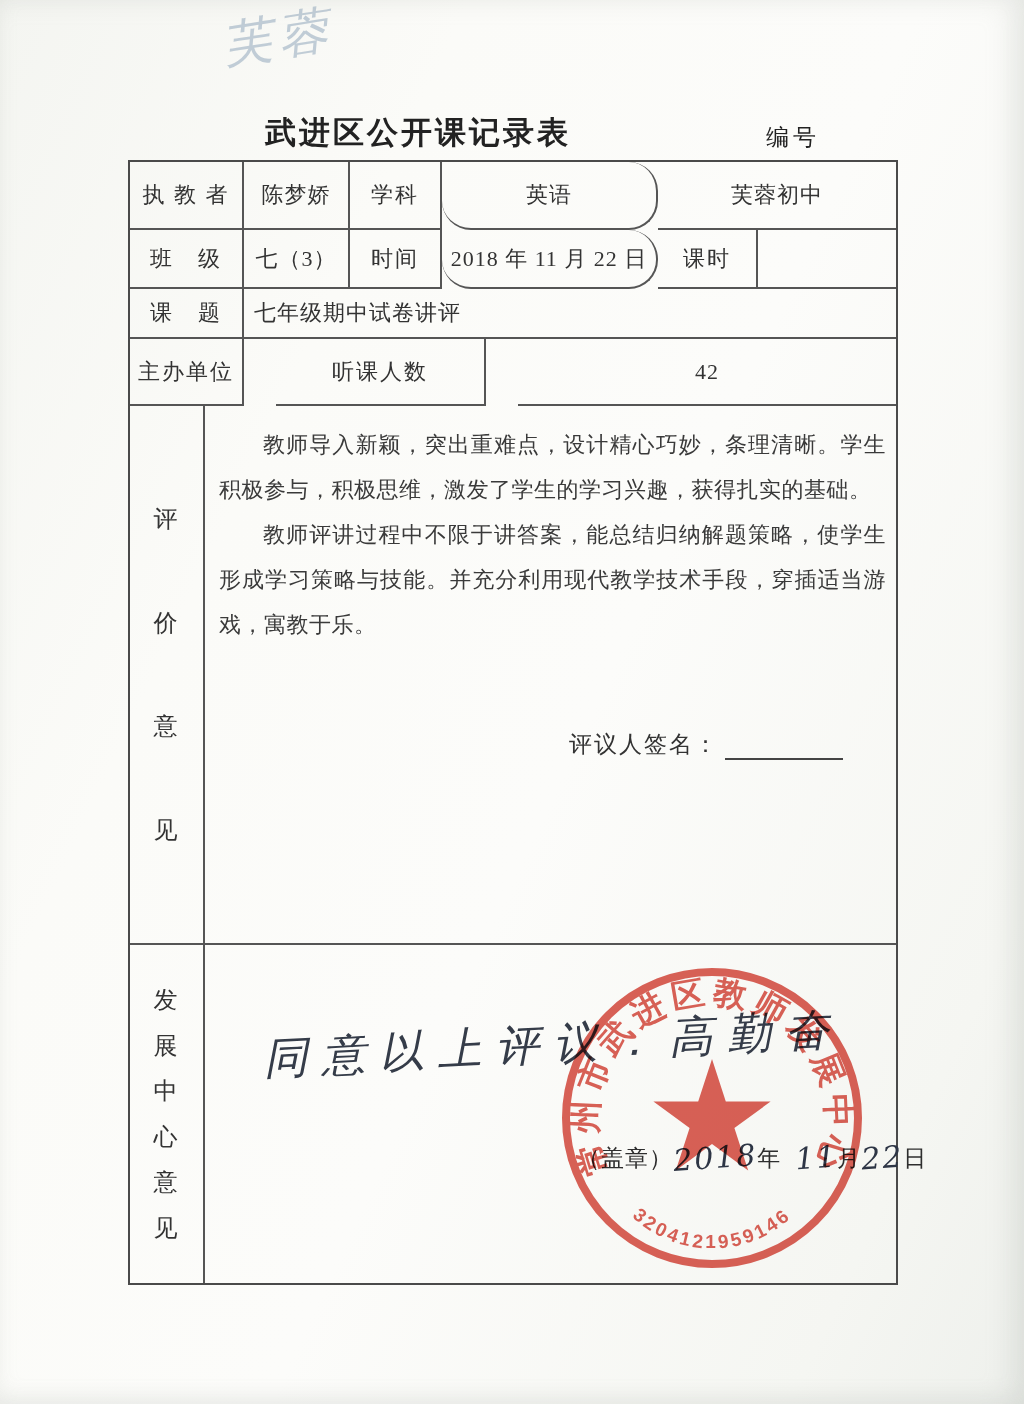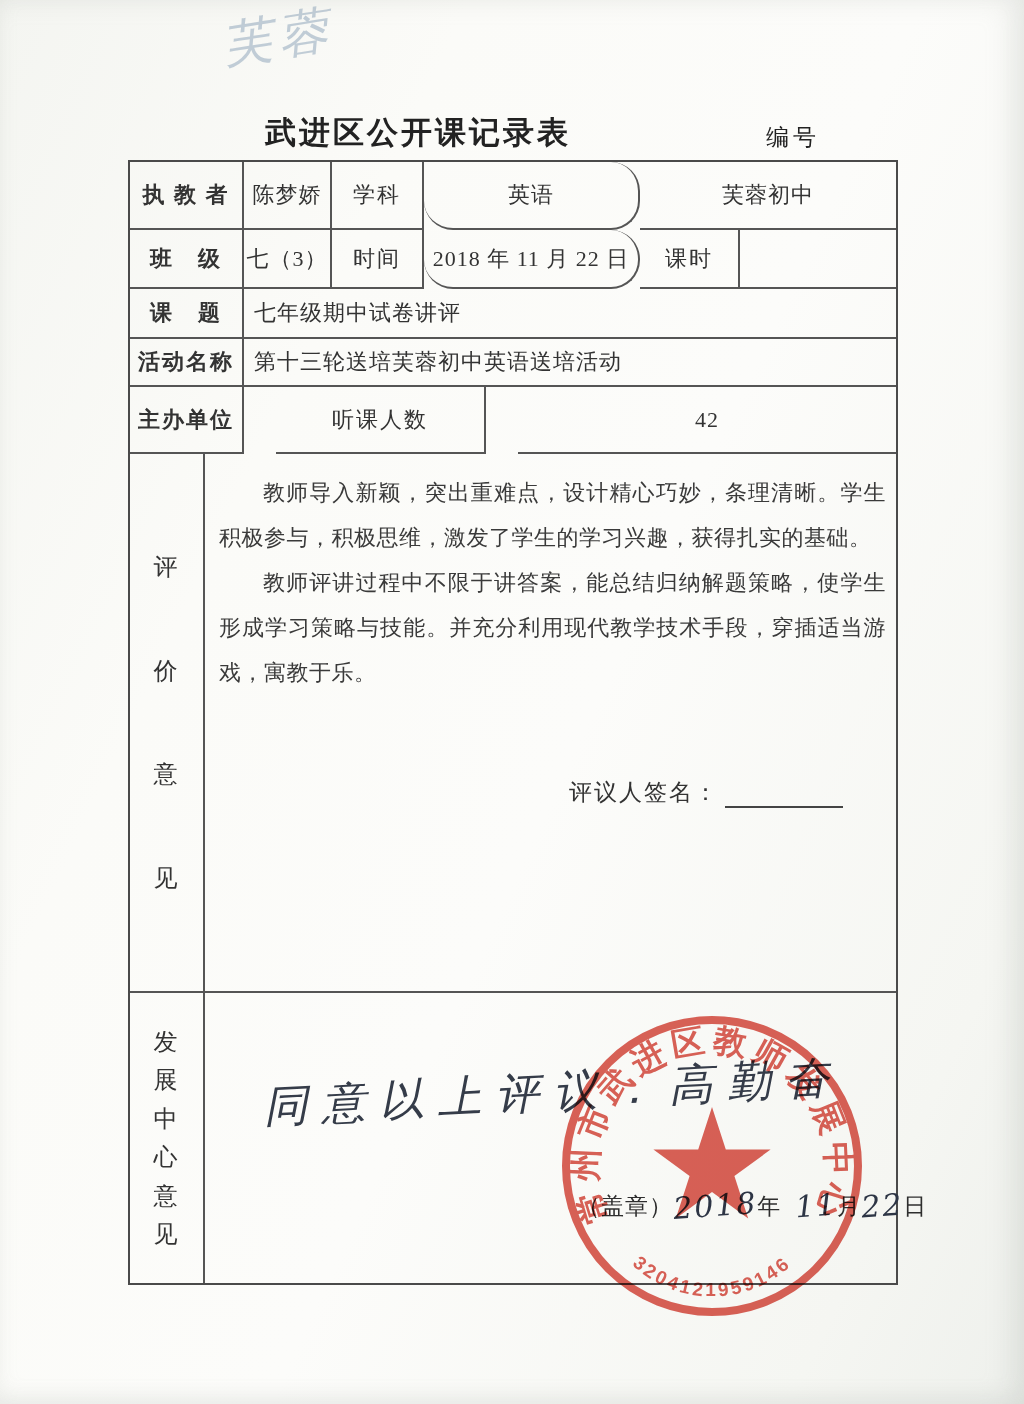--- a/index.html
+++ b/index.html
@@ -40,22 +40,22 @@
     border-right:2px solid #555; border-bottom:2px solid #555;
     display:flex; align-items:center; font-size:22px; color:#333;
     letter-spacing:1px;
   }
   .cell.last{ border-right:none; }
   .row.lastrow .cell{ border-bottom:none; }
   .c-center{ justify-content:center; text-align:center; }
   .c-left{ justify-content:flex-start; padding-left:10px; }
   .label{ letter-spacing:2px; }
   
-  .w-label{ width:114px;font-weight:bold; }
-  .w2{ width:88px; } .w3{ width:92px; } .w4{ width:216px;border-radius:29px; } .w5{ width:100px; } .w6{ flex:1; }
+  .w-label{ width:114px; }
+  .w2{ width:106px; } .w3{ width:92px; } .w4{ width:216px;border-radius:29px; } .w5{ width:100px; } .w6{ flex:1; }
   .r5-org{ width:323px; } .r5-att{ width:210px; } .r5-num{ flex:1; }
   .w-vlabel{ width:75px; }
   .v-cell{ flex-direction:column; justify-content:space-evenly; align-items:center; padding:26px 0; }
   .v-cell span{ display:block; font-size:24px; letter-spacing:2px; }
   .eval-content{ flex:1; flex-direction:column; align-items:stretch; justify-content:flex-start; padding:16px 10px 0 14px; }
   .eval-content p{
     font-size:22px; line-height:45px; text-indent:2em; text-align:justify;
     color:#3a3a3a; letter-spacing:.5px;
   }
   .sig-line{
@@ -109,24 +109,20 @@
     <div class="cell c-center w4">2018 年 11 月 22 日</div>
     <div class="cell c-center label w5">课时</div>
     <div class="cell c-center w6 last"></div>
   </div>
 
   <div class="row" style="height:50px;">
     <div class="cell c-center label w-label">课　题</div>
     <div class="cell c-left w6 last">七年级期中试卷讲评</div>
   </div>
 
-  <div class="row" style="height:48px;">
-    <div class="cell c-center label w-label">活动名称</div>
-    <div class="cell c-left w6 last">第十三轮送培芙蓉初中英语送培活动</div>
-  </div>
 
   <div class="row" style="height:67px;gap:32px;">
     <div class="cell c-center label w-label">主办单位</div>
     <div class="cell c-center label r5-att">听课人数</div>
     <div class="cell c-center r5-num last">42</div>
   </div>
 
   <div class="row" style="height:539px;">
     <div class="cell c-center v-cell v-stack w-vlabel">
         <span>评</span>

